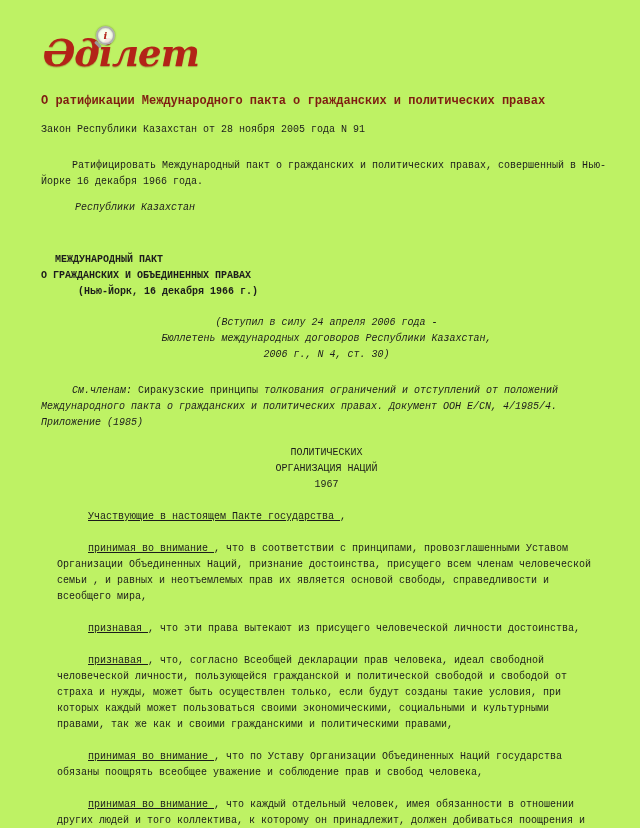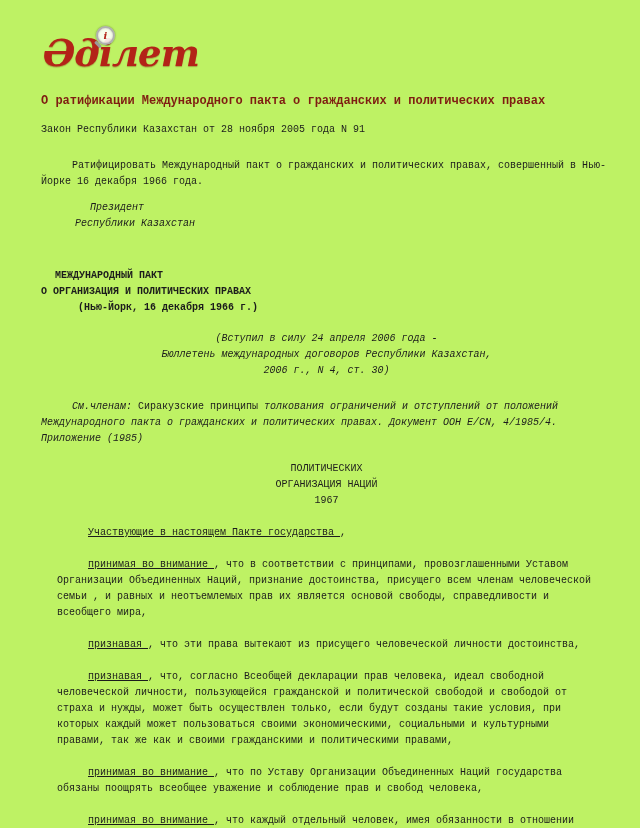--- a/index.html
+++ b/index.html
@@ -132,28 +132,27 @@
   <div class="doc-title">О ратификации Международного пакта о гражданских и политических правах</div>
 
   
   <div class="law-line">Закон Республики Казахстан от 28 ноября 2005 года N 91</div>
 
   
   <p class="ratify-para">Ратифицировать Международный пакт о гражданских и политических правах, совершенный в Нью-Йорке 16 декабря 1966 года.</p>
 
   
   <div class="signature">
-    <div class="sig-1">Президент</div>
     <div class="sig-2">Республики Казахстан</div>
   </div>
 
   
   <div class="pact-heading">
     <div class="ph-1">МЕЖДУНАРОДНЫЙ ПАКТ</div>
-    <div class="ph-2">О ОРГАНИЗАЦИЯ И ПОЛИТИЧЕСКИХ ПРАВАХ</div>
+    <div class="ph-2">О ГРАЖДАНСКИХ И ОБЪЕДИНЕННЫХ ПРАВАХ</div>
     <div class="ph-3">(Нью-Йорк, 16 декабря 1966 г.)</div>
   </div>
 
   
   <div class="entry-block">
     <div>(Вступил в силу 24 апреля 2006 года -</div>
     <div>Бюллетень международных договоров Республики Казахстан,</div>
     <div>2006 г., N 4, ст. 30)</div>
   </div>
 

